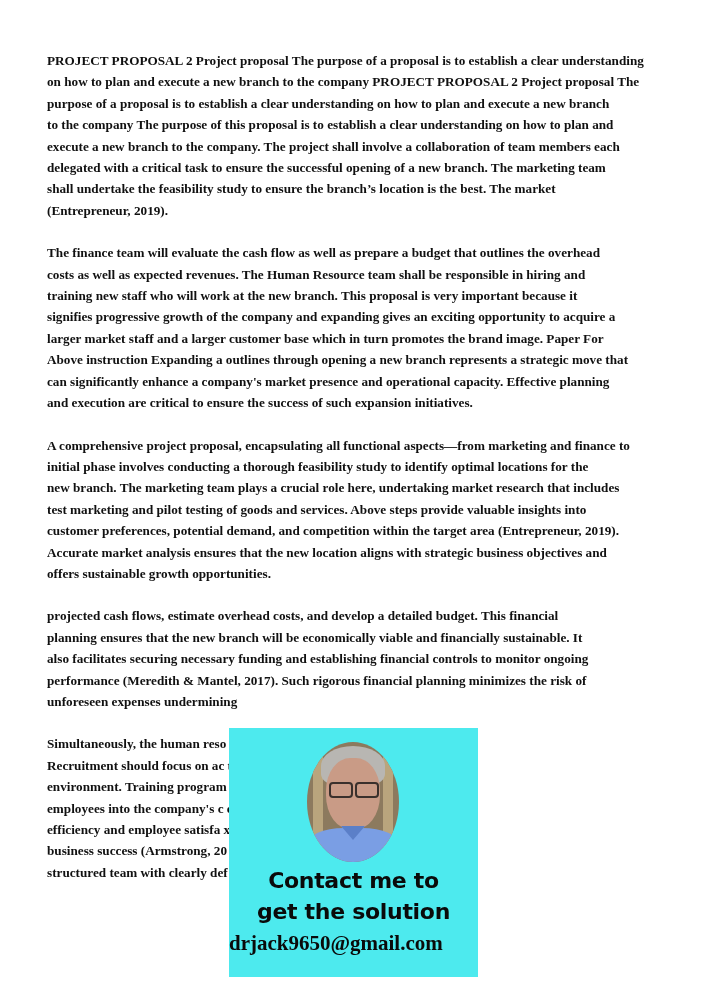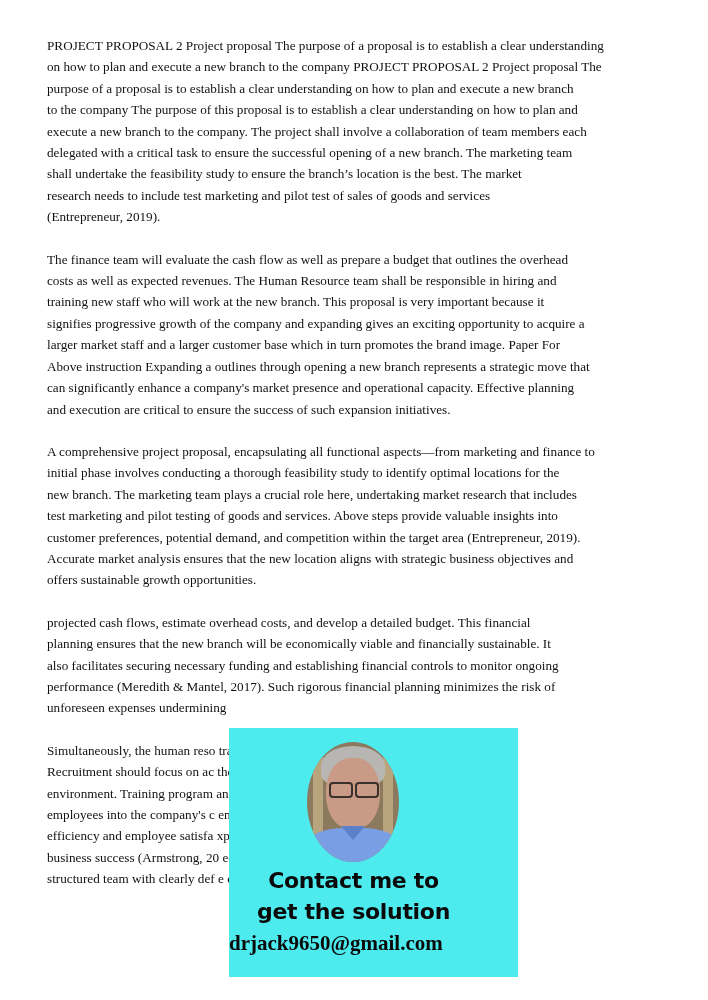--- a/index.html
+++ b/index.html
@@ -15,37 +15,37 @@
       font-family: "Liberation Serif", "DejaVu Serif", serif;
       color: #111111;
     }
     .page {
       position: absolute;
       left: 47px;
       top: 35px;
       width: 620px;
     }
     .para {
-      margin: 0 0 21px 0;
+      margin: 15px 0 21px 0;
+      font-weight: bold;
     }
     .line {
       display: block;
       font-size: 13.2px;
       line-height: 21.4px;
       white-space: nowrap;
     }
     .promo {
       position: absolute;
       left: 229px;
       top: 728px;
       width: 249px;
       height: 249px;
       background: #4deaee;
       text-align: center;
-      padding-left: 40px;
     }
     .portrait {
       position: absolute;
       left: 78px;
       top: 14px;
       width: 92px;
       height: 120px;
       border-radius: 50%;
       overflow: hidden;
       background: #8c7a5e;
@@ -131,21 +131,20 @@
 
 <div class="page">
   <p class="para">
     <span class="line">PROJECT PROPOSAL 2 Project proposal The purpose of a proposal is to establish a clear understanding</span>
     <span class="line">on how to plan and execute a new branch to the company PROJECT PROPOSAL 2 Project proposal The</span>
     <span class="line">purpose of a proposal is to establish a clear understanding on how to plan and execute a new branch</span>
     <span class="line">to the company The purpose of this proposal is to establish a clear understanding on how to plan and</span>
     <span class="line">execute a new branch to the company. The project shall involve a collaboration of team members each</span>
     <span class="line">delegated with a critical task to ensure the successful opening of a new branch. The marketing team</span>
     <span class="line">shall undertake the feasibility study to ensure the branch’s location is the best. The market</span>
-    <span class="line">research needs to include test marketing and pilot test of sales of goods and services</span>
     <span class="line">(Entrepreneur, 2019).</span>
   </p>
   <p class="para">
     <span class="line">The finance team will evaluate the cash flow as well as prepare a budget that outlines the overhead</span>
     <span class="line">costs as well as expected revenues. The Human Resource team shall be responsible in hiring and</span>
     <span class="line">training new staff who will work at the new branch. This proposal is very important because it</span>
     <span class="line">signifies progressive growth of the company and expanding gives an exciting opportunity to acquire a</span>
     <span class="line">larger market staff and a larger customer base which in turn promotes the brand image. Paper For</span>
     <span class="line">Above instruction Expanding a outlines through opening a new branch represents a strategic move that</span>
     <span class="line">can significantly enhance a company's market presence and operational capacity. Effective planning</span>

